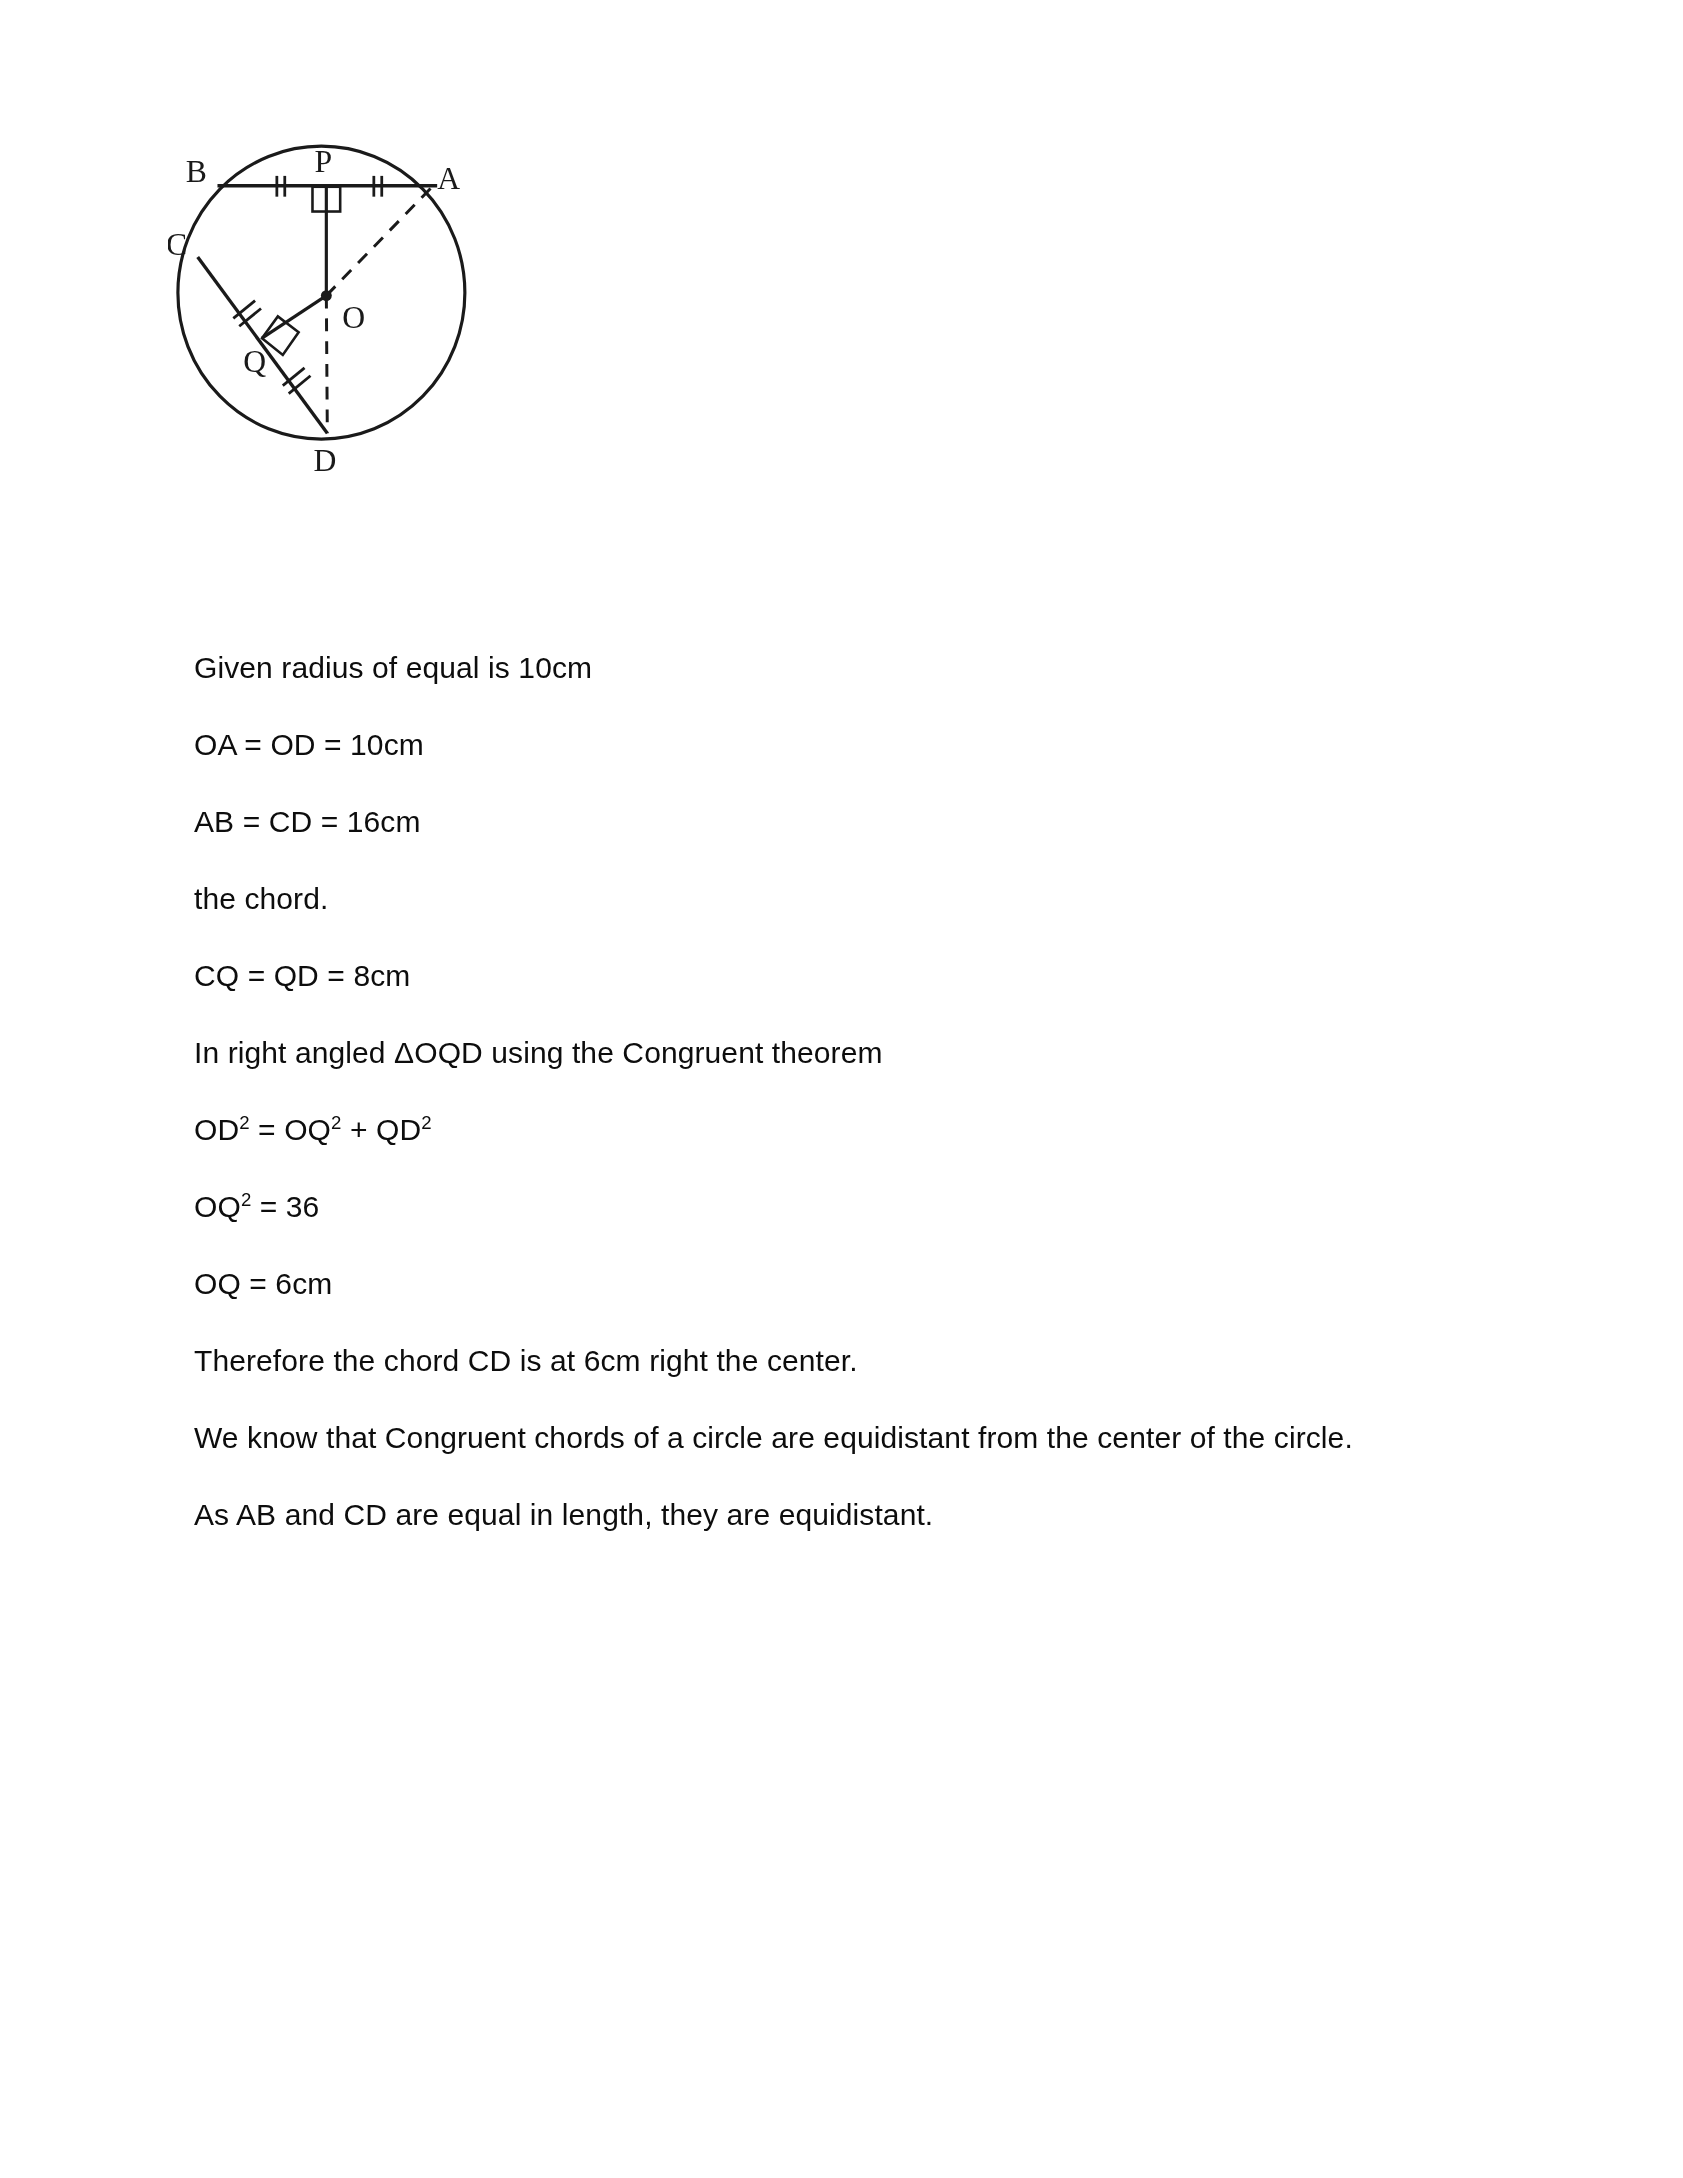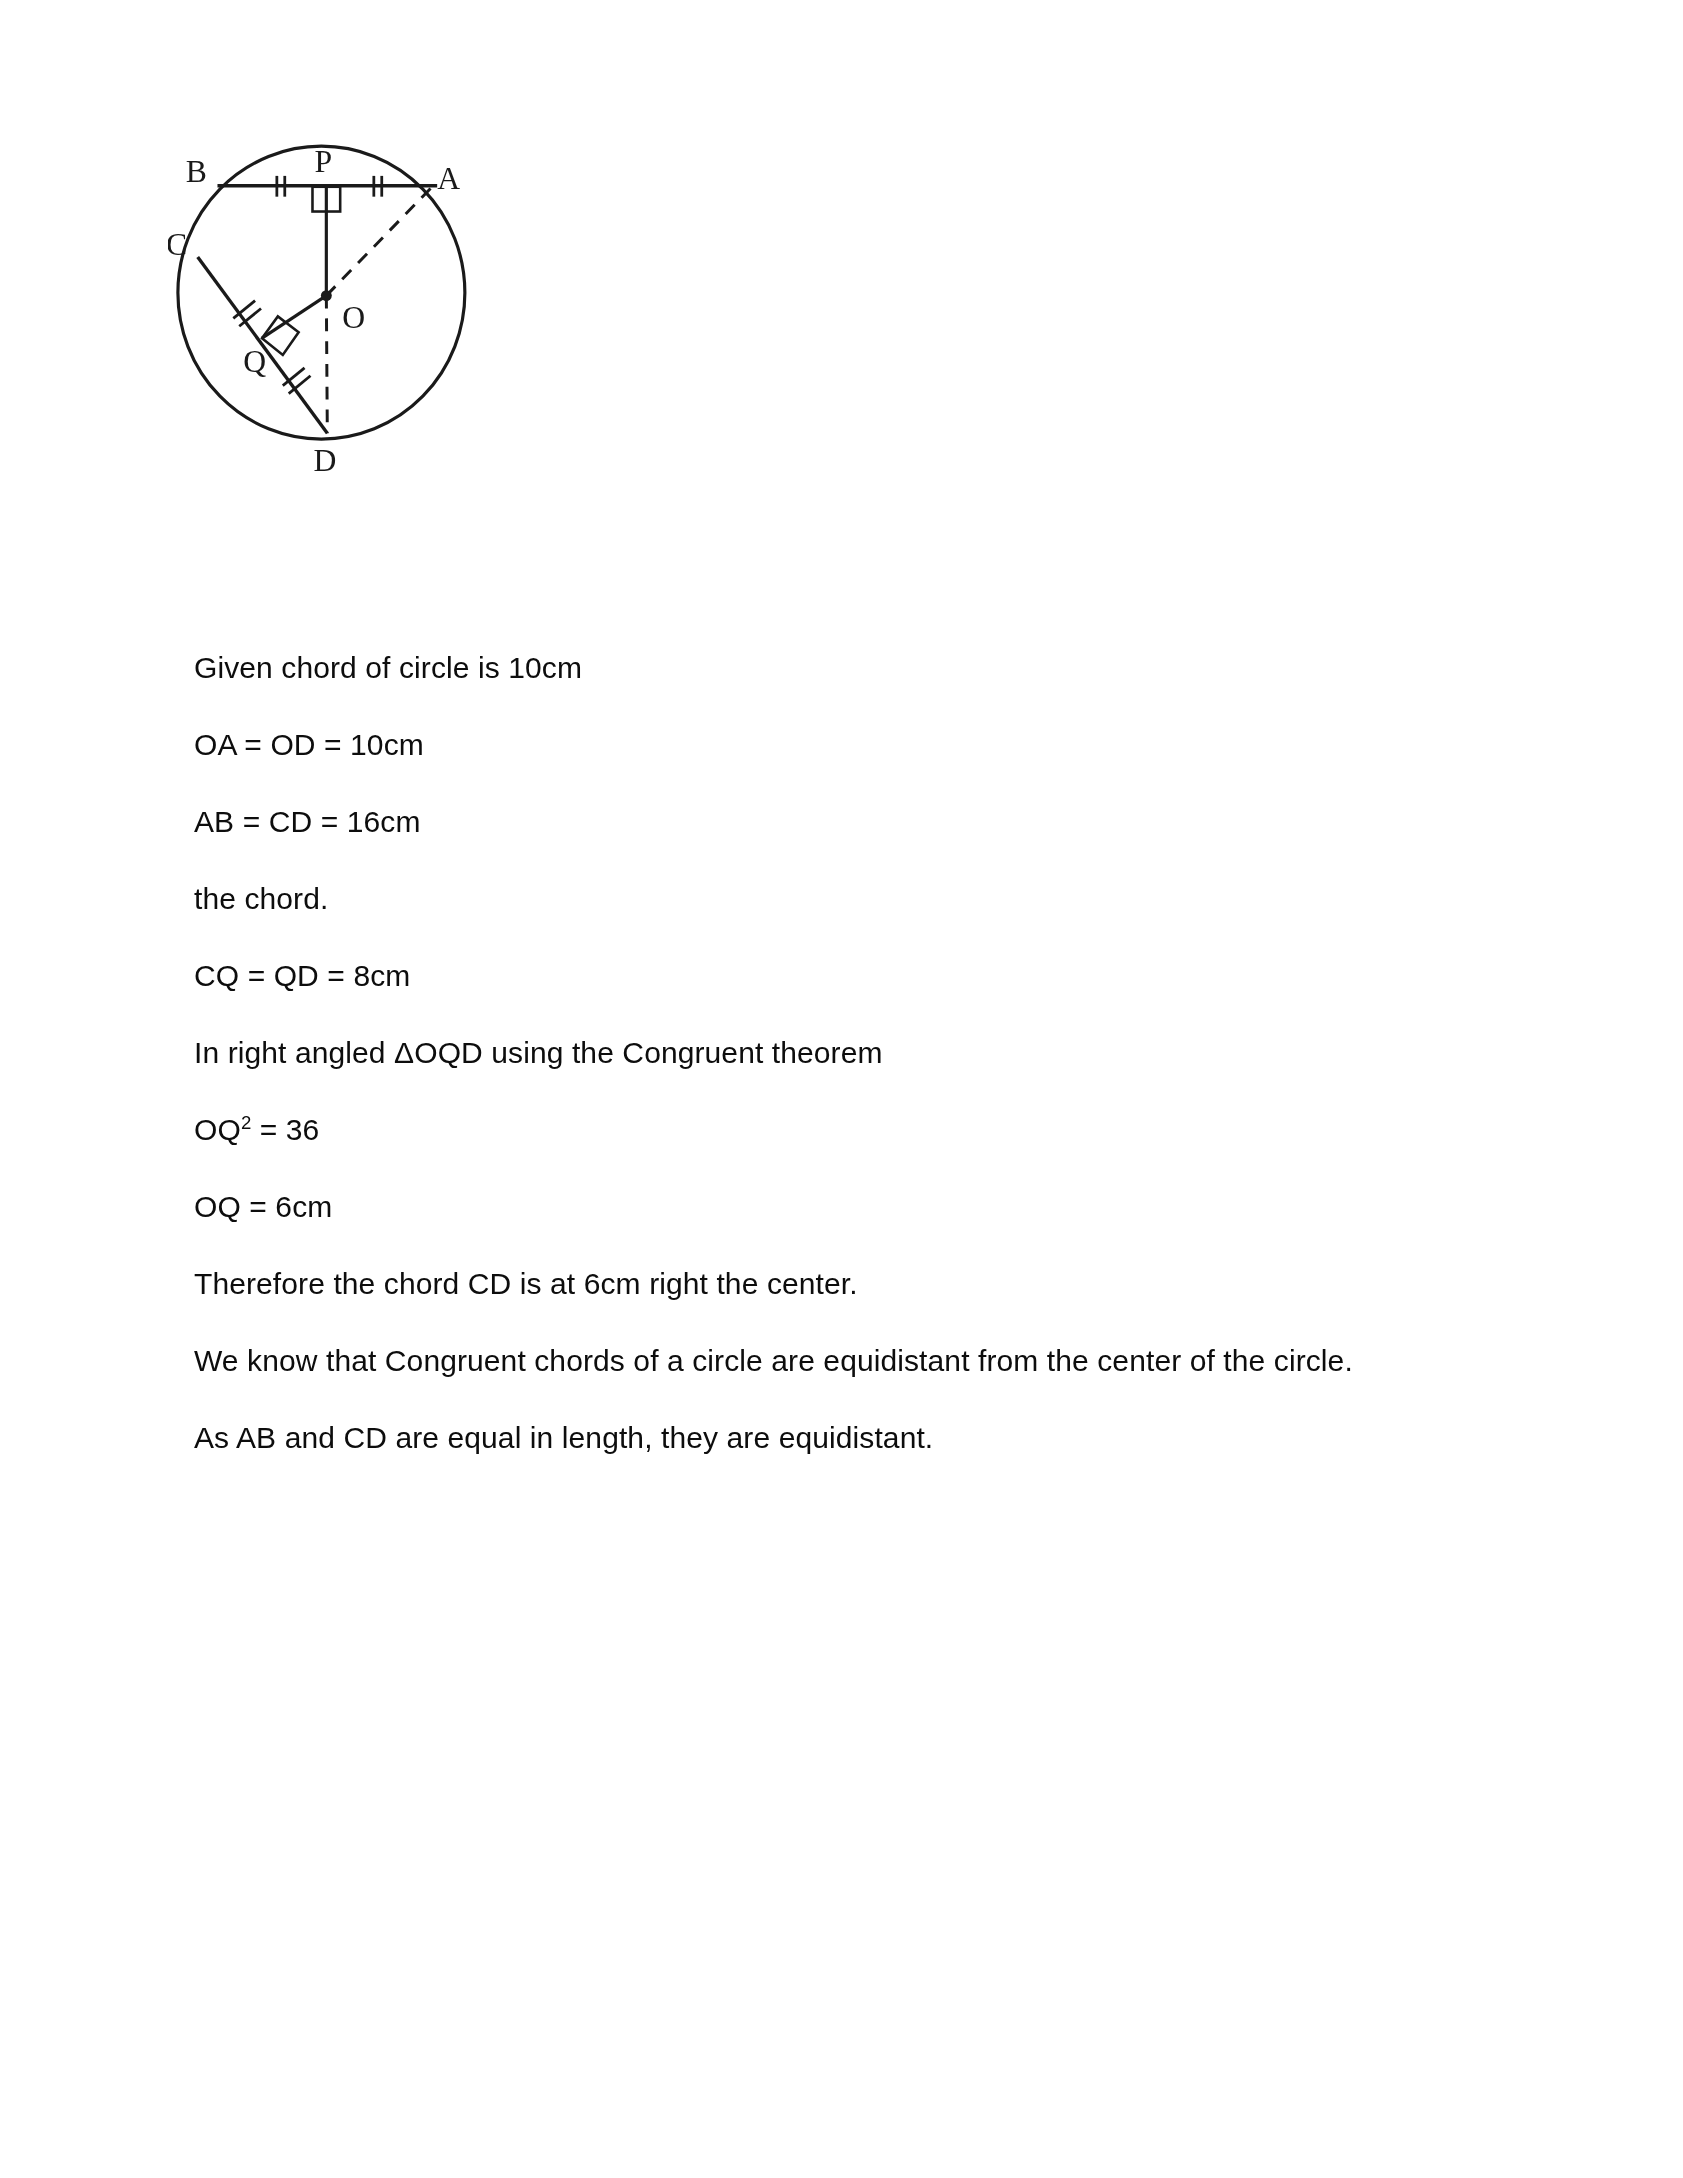--- a/index.html
+++ b/index.html
@@ -112,33 +112,34 @@
       <text class="fig-label" x="272" y="55" font-size="32">A</text>
       <text class="fig-label" x="-2" y="122" font-size="32">C</text>
       <text class="fig-label" x="176" y="196" font-size="32">O</text>
       <text class="fig-label" x="76" y="240" font-size="32">Q</text>
       <text class="fig-label" x="147" y="340" font-size="32">D</text>
     </svg>
   </div>
 
   <div class="content">
 
-    <p class="line">Given chord of circle is 10cm</p>
+    <p class="line">Given radius of equal is 10cm</p>
 
     <p class="line">OA = OD = 10cm</p>
 
     <p class="line">AB = CD = 16cm</p>
 
 
     <p class="line">the chord.</p>
 
     <p class="line">CQ = QD = 8cm</p>
 
     <p class="line">In right angled ΔOQD using the Congruent theorem</p>
 
+    <p class="line"><span>OD</span><sup>2</sup><span> = OQ</span><sup>2</sup><span> + QD</span><sup>2</sup></p>
 
 
 
     <p class="line"><span>OQ</span><sup>2</sup><span> = 36</span></p>
 
     <p class="line">OQ = 6cm</p>
 
     <p class="line">Therefore the chord CD is at 6cm right the center.</p>
 
     <p class="line">We know that Congruent chords of a circle are equidistant from the center of the circle.</p>

